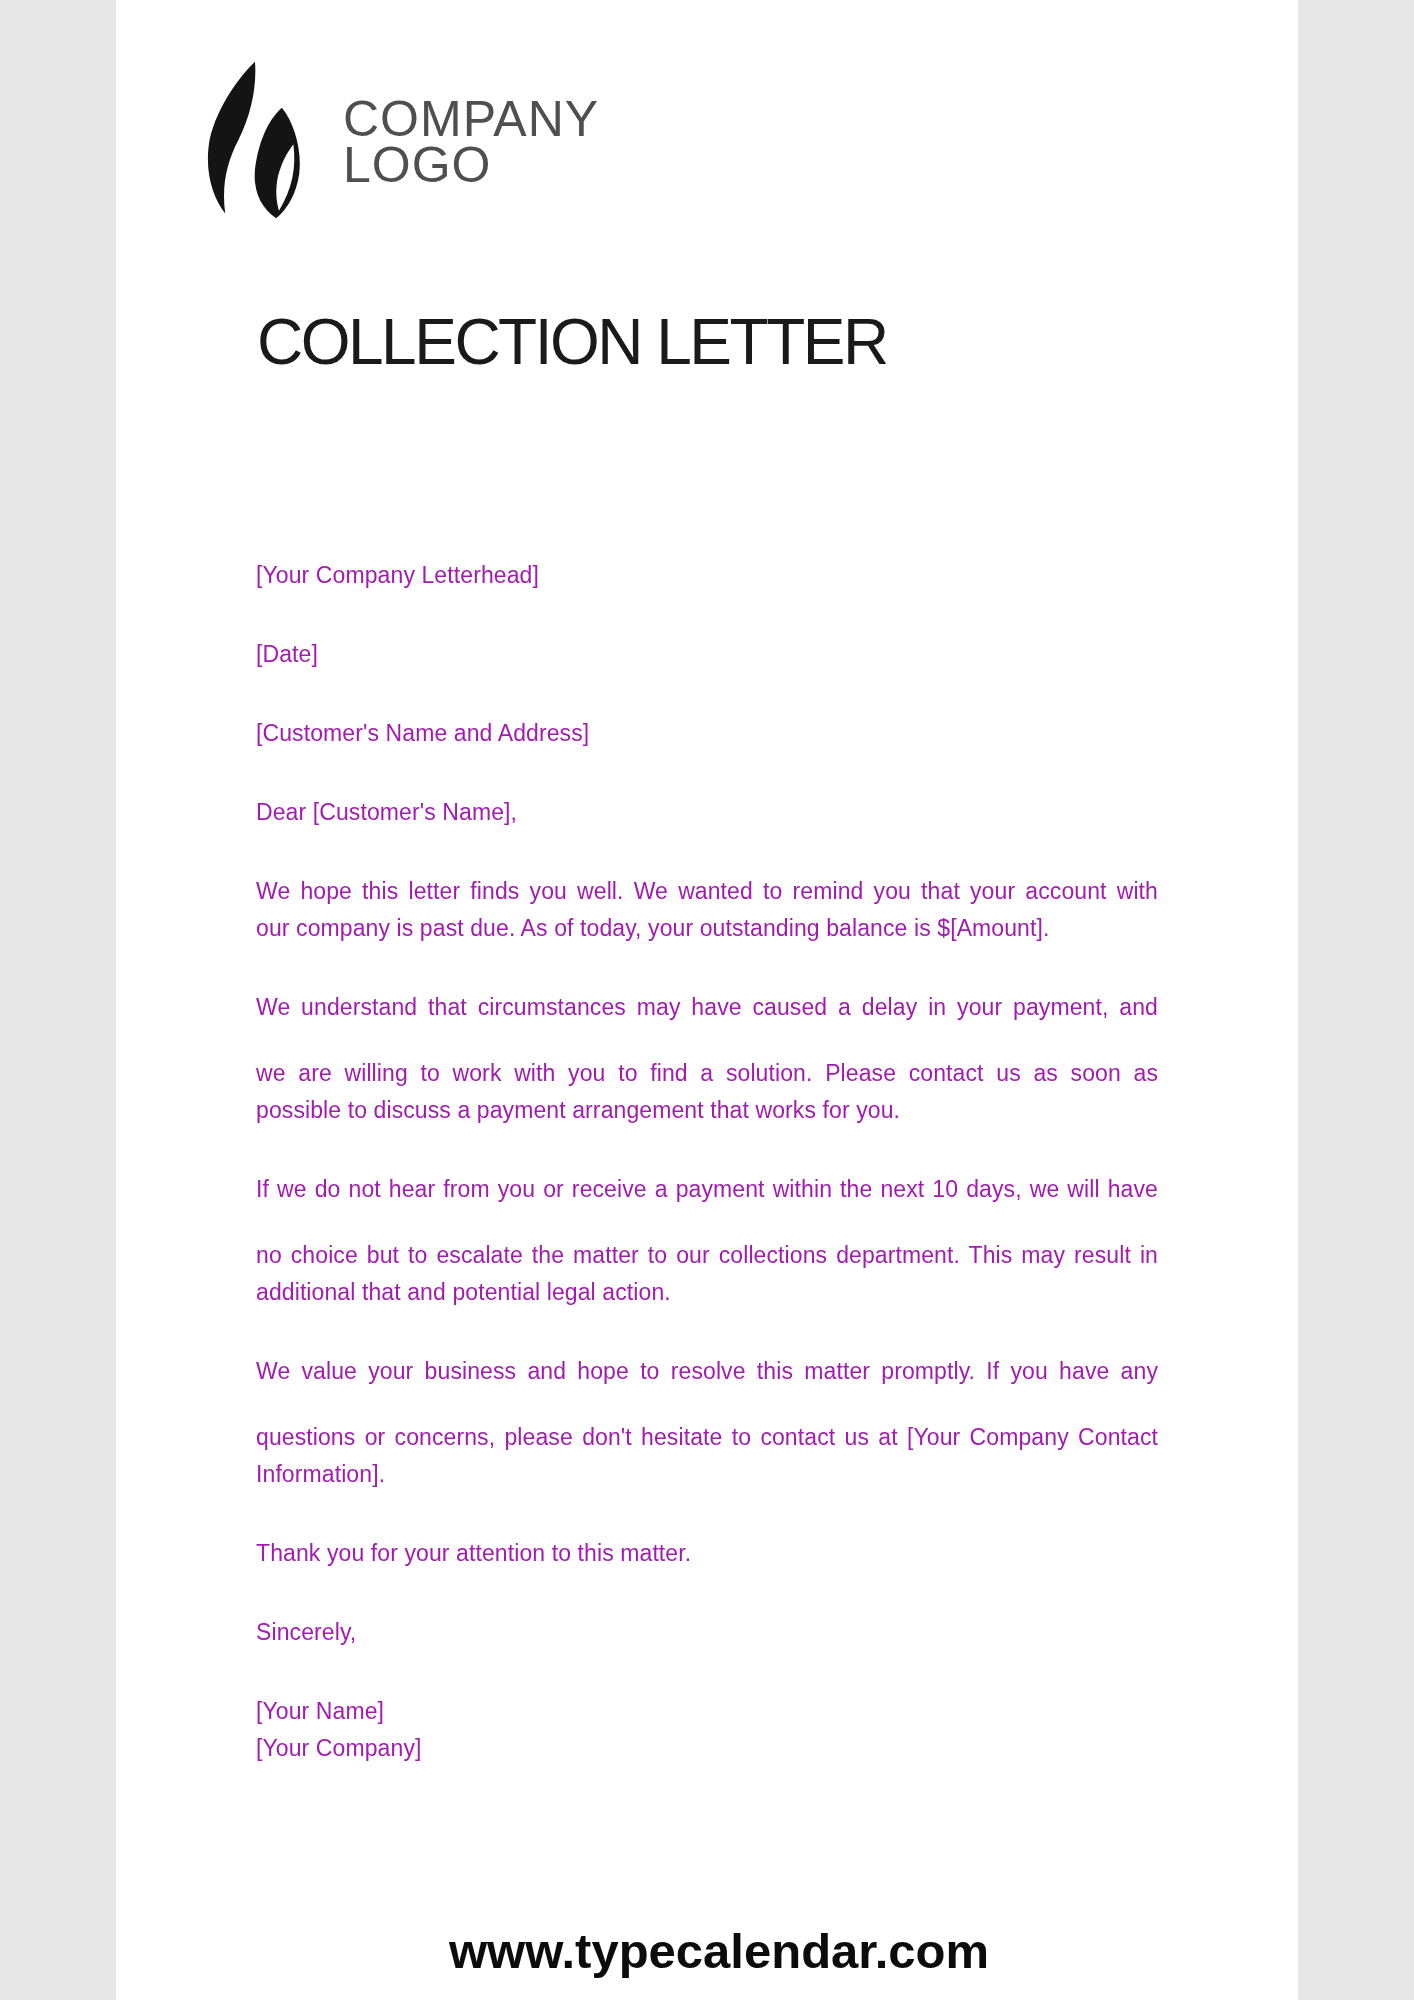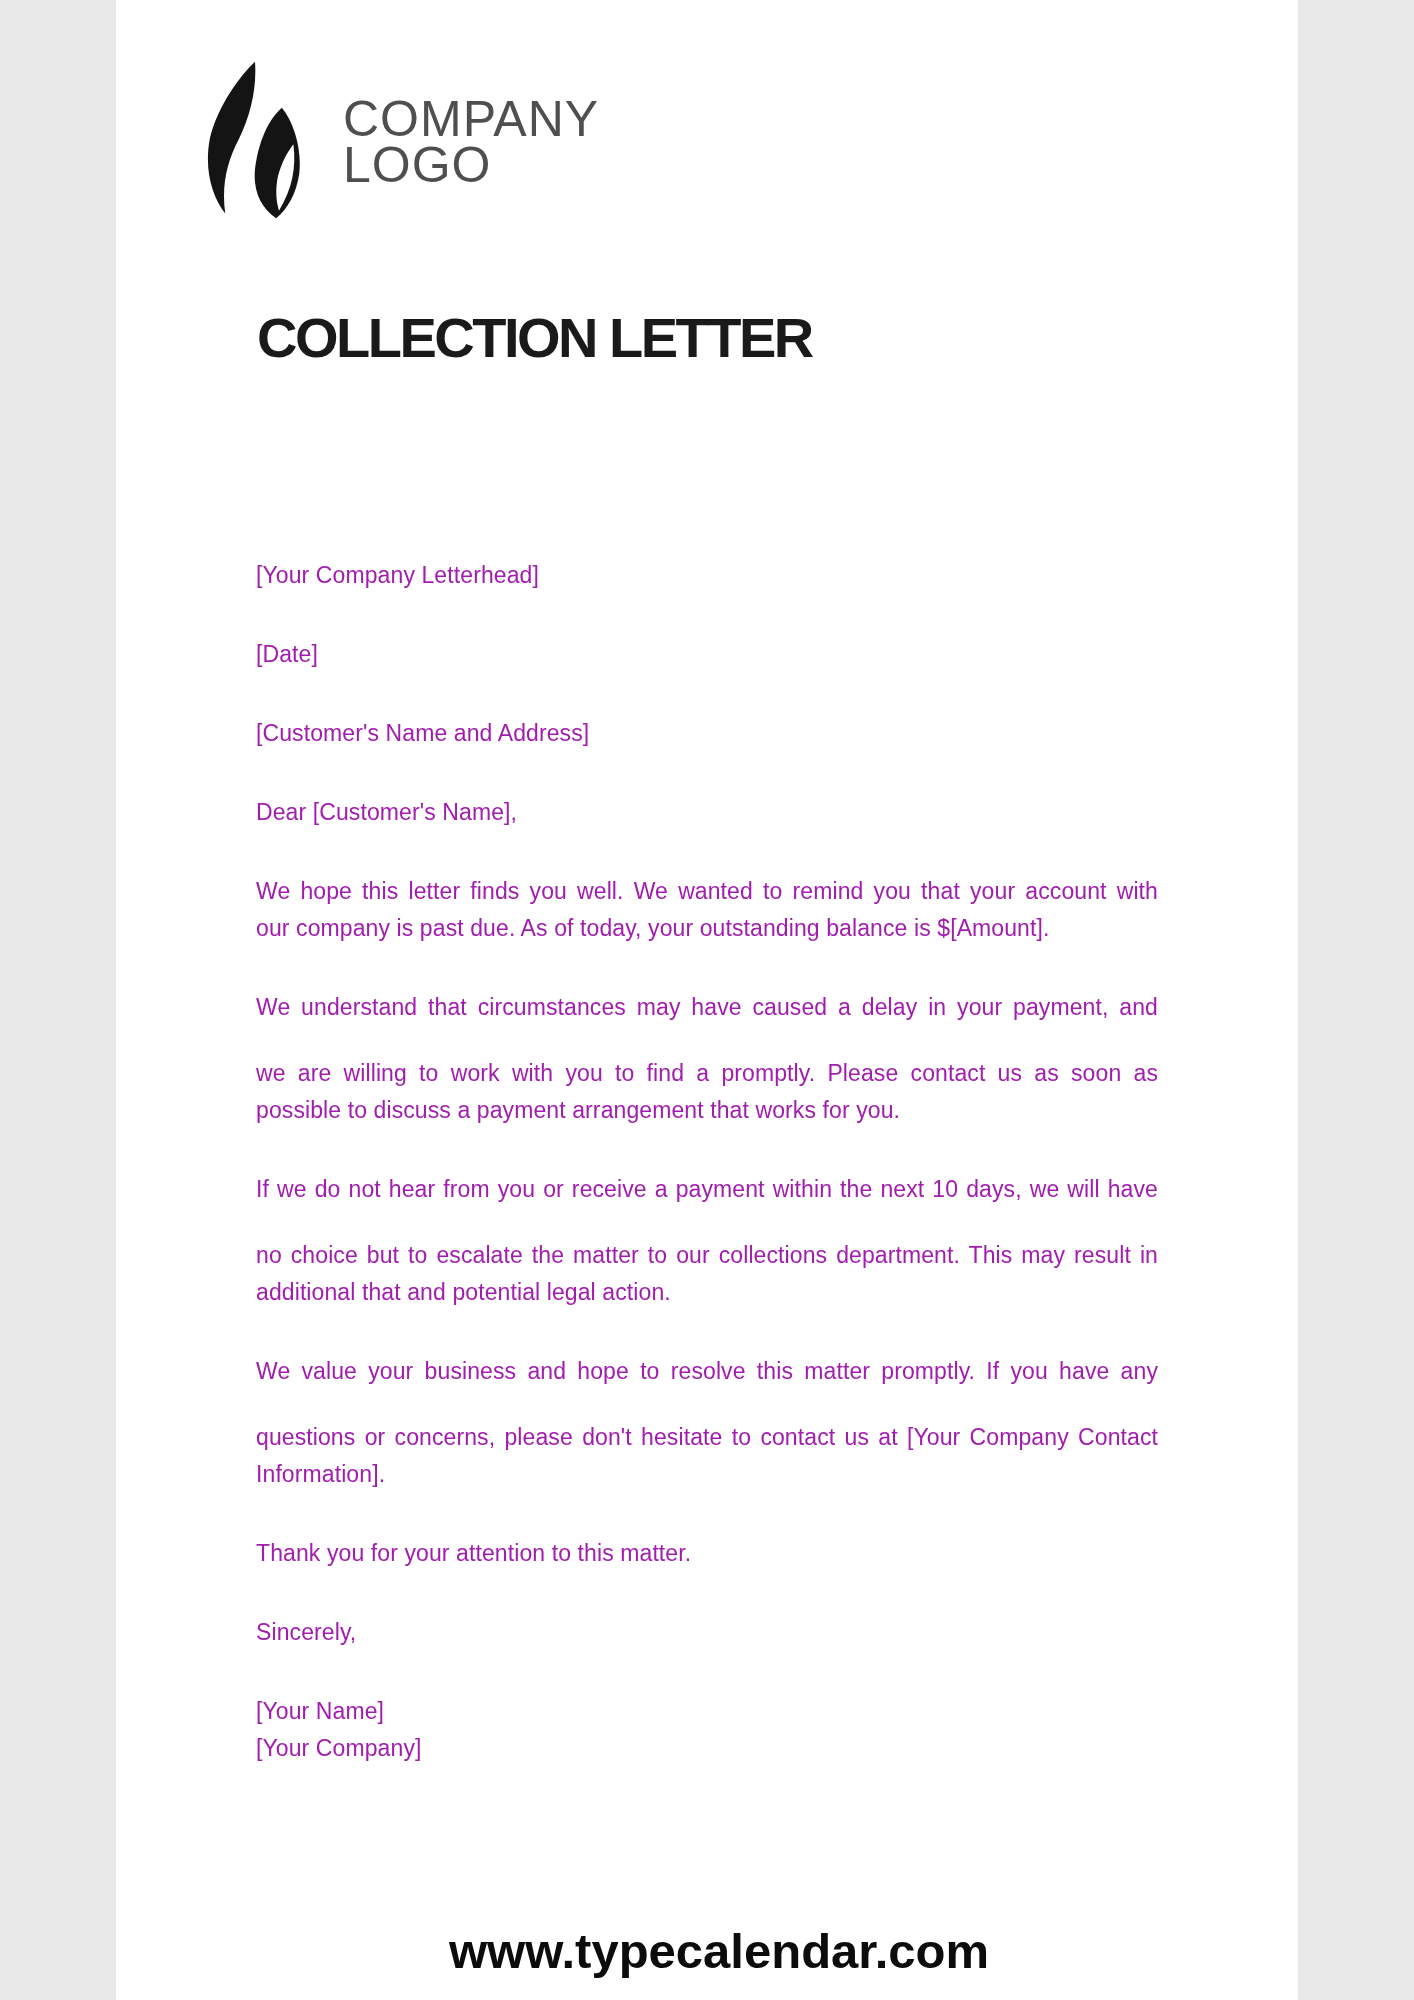--- a/index.html
+++ b/index.html
@@ -19,22 +19,22 @@
     margin:36px 0 0 40px;
     font-size:50px; line-height:46px;
     font-weight:300; letter-spacing:1px;
     color:#4f4f4f;
   }
 
   
   .title {
     position:absolute; left:141px; top:310px;
     margin:0;
-    font-size:56px; line-height:1;
-    font-weight:bold; letter-spacing:-2.5px;
+    font-size:64px; line-height:1;
+    font-weight:normal; letter-spacing:-2.5px;
     color:#1a1a1a;
     white-space:nowrap;
   }
 
   
   .letter {
     position:absolute; left:140px; right:140px; top:557px;
     font-size:23px; letter-spacing:0.1px;
     color:#3b3b3b;
   }
@@ -86,21 +86,21 @@
       </p>
       <p class="para">
         <span class="ln">Dear [Customer's Name],</span>
       </p>
       <p class="para">
         <span class="ln j">We hope this letter finds you well. We wanted to remind you that your account with</span>
         <span class="ln">our company is past due. As of today, your outstanding balance is $[Amount].</span>
       </p>
       <p class="para">
         <span class="ln j">We understand that circumstances may have caused a delay in your payment, and</span>
-        <span class="ln j">we are willing to work with you to find a promptly. Please contact us as soon as</span>
+        <span class="ln j">we are willing to work with you to find a solution. Please contact us as soon as</span>
         <span class="ln">possible to discuss a payment arrangement that works for you.</span>
       </p>
       <p class="para">
         <span class="ln j">If we do not hear from you or receive a payment within the next 10 days, we will have</span>
         <span class="ln j">no choice but to escalate the matter to our collections department. This may result in</span>
         <span class="ln">additional that and potential legal action.</span>
       </p>
       <p class="para">
         <span class="ln j">We value your business and hope to resolve this matter promptly. If you have any</span>
         <span class="ln j">questions or concerns, please don't hesitate to contact us at [Your Company Contact</span>

